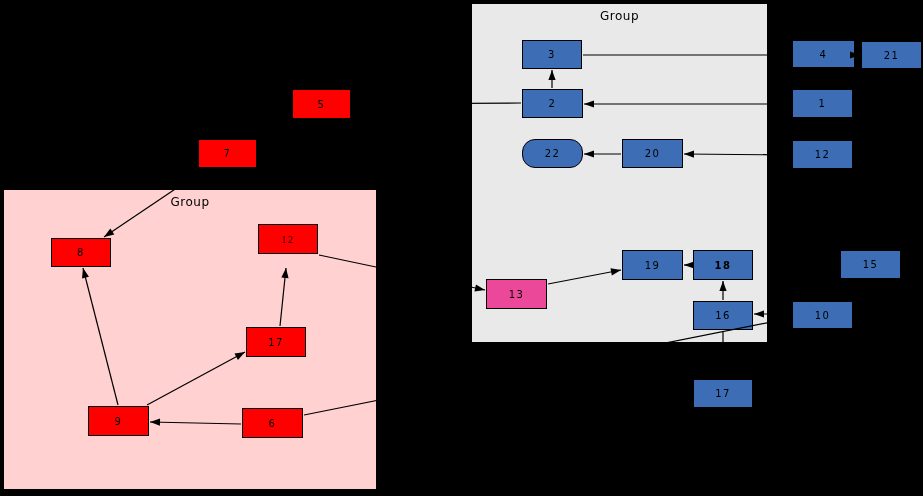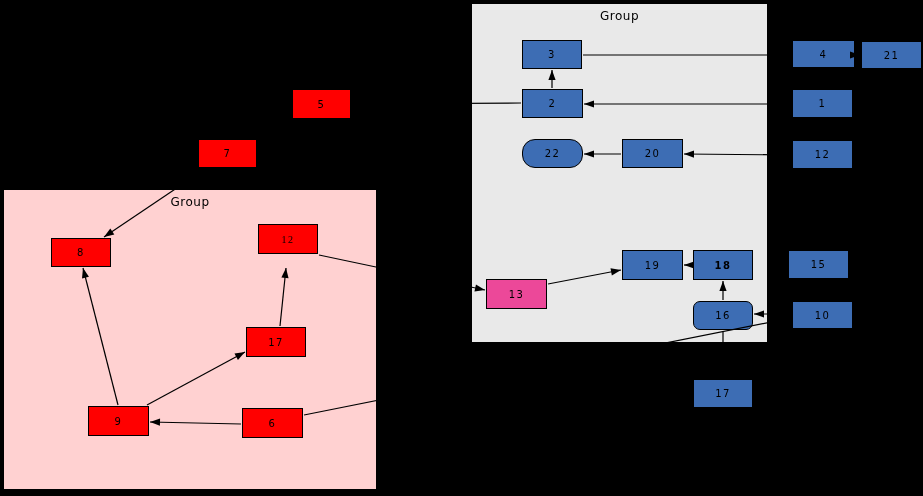--- a/index.html
+++ b/index.html
@@ -82,27 +82,27 @@
     </div>
     <div class="group" style="left: 3px; top: 189px; width: 374px; height: 301px; background: rgb(255, 209, 209);">
       <div class="group-label">Group</div>
     </div>
     <div class="node" style="left: 522px; top: 40px; width: 60px; height: 29px; background: rgb(61, 109, 180);">3</div>
     <div class="node" style="left: 522px; top: 89px; width: 61px; height: 29px; background: rgb(61, 109, 180);">2</div>
     <div class="node" style="left: 522px; top: 139px; width: 61px; height: 29px; background: rgb(61, 109, 180); border-radius: 13px;">22</div>
     <div class="node" style="left: 622px; top: 139px; width: 61px; height: 29px; background: rgb(61, 109, 180);">20</div>
     <div class="node" style="left: 622px; top: 250px; width: 61px; height: 30px; background: rgb(61, 109, 180); text-align: center;">19</div>
     <div class="node" style="left: 693px; top: 250px; width: 60px; height: 30px; background: rgb(61, 109, 180); font-weight: bold;">18</div>
-    <div class="node" style="left: 693px; top: 301px; width: 60px; height: 29px; background: rgb(61, 109, 180); border-radius: 7px;">16</div>
+    <div class="node" style="left: 693px; top: 301px; width: 60px; height: 29px; background: rgb(61, 109, 180);">16</div>
     <div class="node" style="left: 693px; top: 379px; width: 60px; height: 29px; background: rgb(61, 109, 180);">17</div>
     <div class="node" style="left: 792px; top: 40px; width: 63px; height: 28px; background: rgb(61, 109, 180);">4</div>
     <div class="node" style="left: 861px; top: 41px; width: 61px; height: 28px; background: rgb(61, 109, 180);">21</div>
     <div class="node" style="left: 792px; top: 89px; width: 61px; height: 29px; background: rgb(61, 109, 180);">1</div>
     <div class="node" style="left: 792px; top: 140px; width: 61px; height: 29px; background: rgb(61, 109, 180);">12</div>
-    <div class="node" style="left: 788px; top: 250px; width: 61px; height: 29px; background: rgb(61, 109, 180);">15</div>
+    <div class="node" style="left: 840px; top: 250px; width: 61px; height: 29px; background: rgb(61, 109, 180);">15</div>
     <div class="node" style="left: 792px; top: 301px; width: 61px; height: 28px; background: rgb(61, 109, 180);">10</div>
     <div class="node" style="left: 292px; top: 89px; width: 59px; height: 30px; background: rgb(255, 0, 0);">5</div>
     <div class="node" style="left: 198px; top: 139px; width: 59px; height: 29px; background: rgb(255, 0, 0);">7</div>
     <div class="node" style="left: 486px; top: 279px; width: 61px; height: 30px; background: #ec4899;">13</div>
     <div class="node" style="left: 51px; top: 238px; width: 60px; height: 29px; background: rgb(255, 0, 0);">8</div>
     <div class="node" style="left: 258px; top: 224px; width: 60px; height: 30px; background: rgb(255, 0, 0); font-family: Liberation Serif, serif;">12</div>
     <div class="node" style="left: 246px; top: 327px; width: 60px; height: 30px; background: rgb(255, 0, 0);">17</div>
     <div class="node" style="left: 88px; top: 406px; width: 61px; height: 30px; background: rgb(255, 0, 0);">9</div>
     <div class="node" style="left: 242px; top: 408px; width: 61px; height: 30px; background: rgb(255, 0, 0);">6</div>
   </div>

